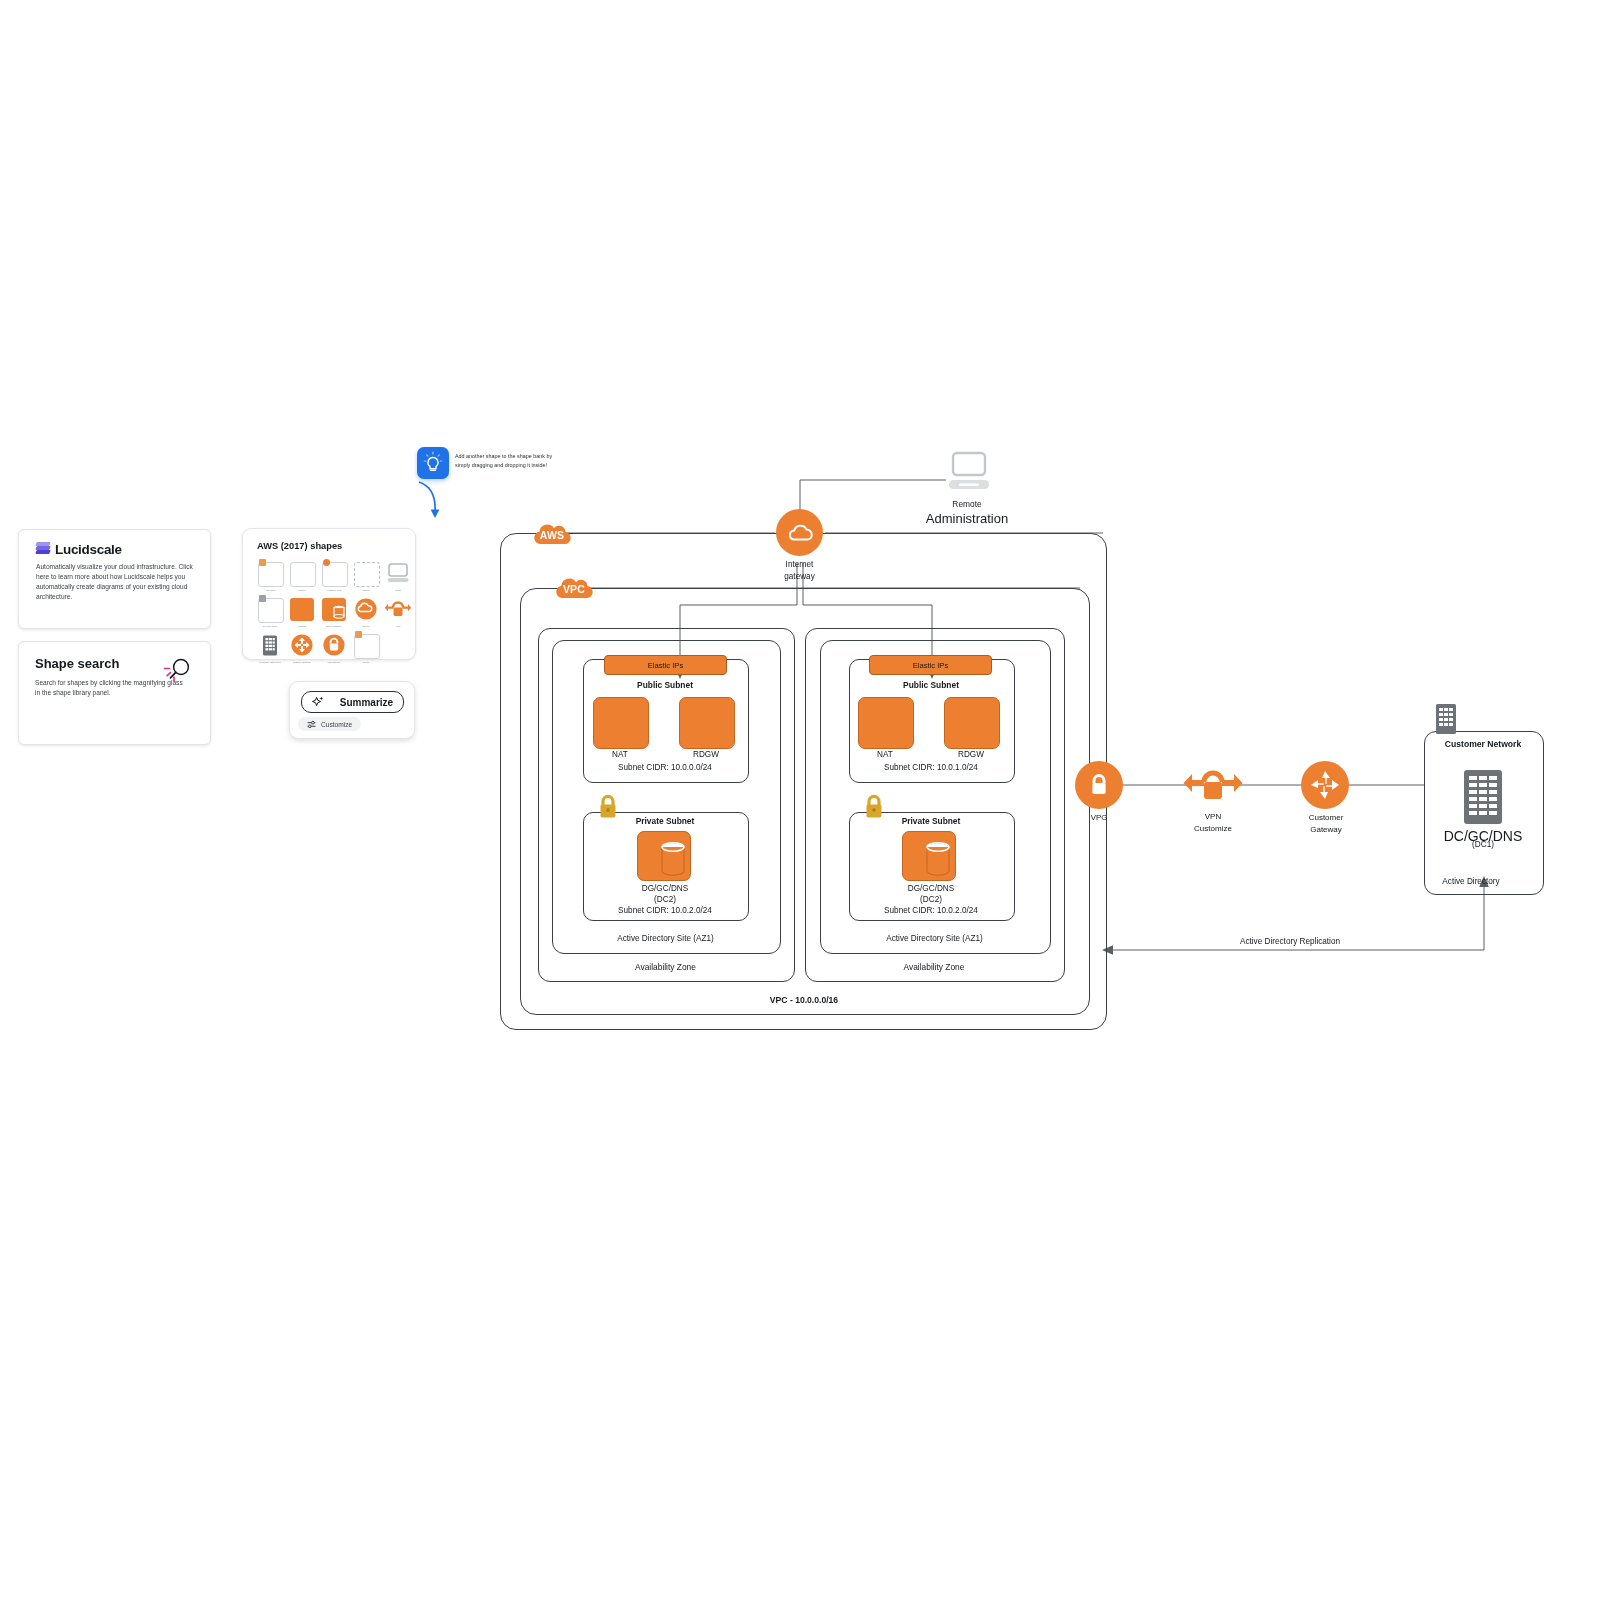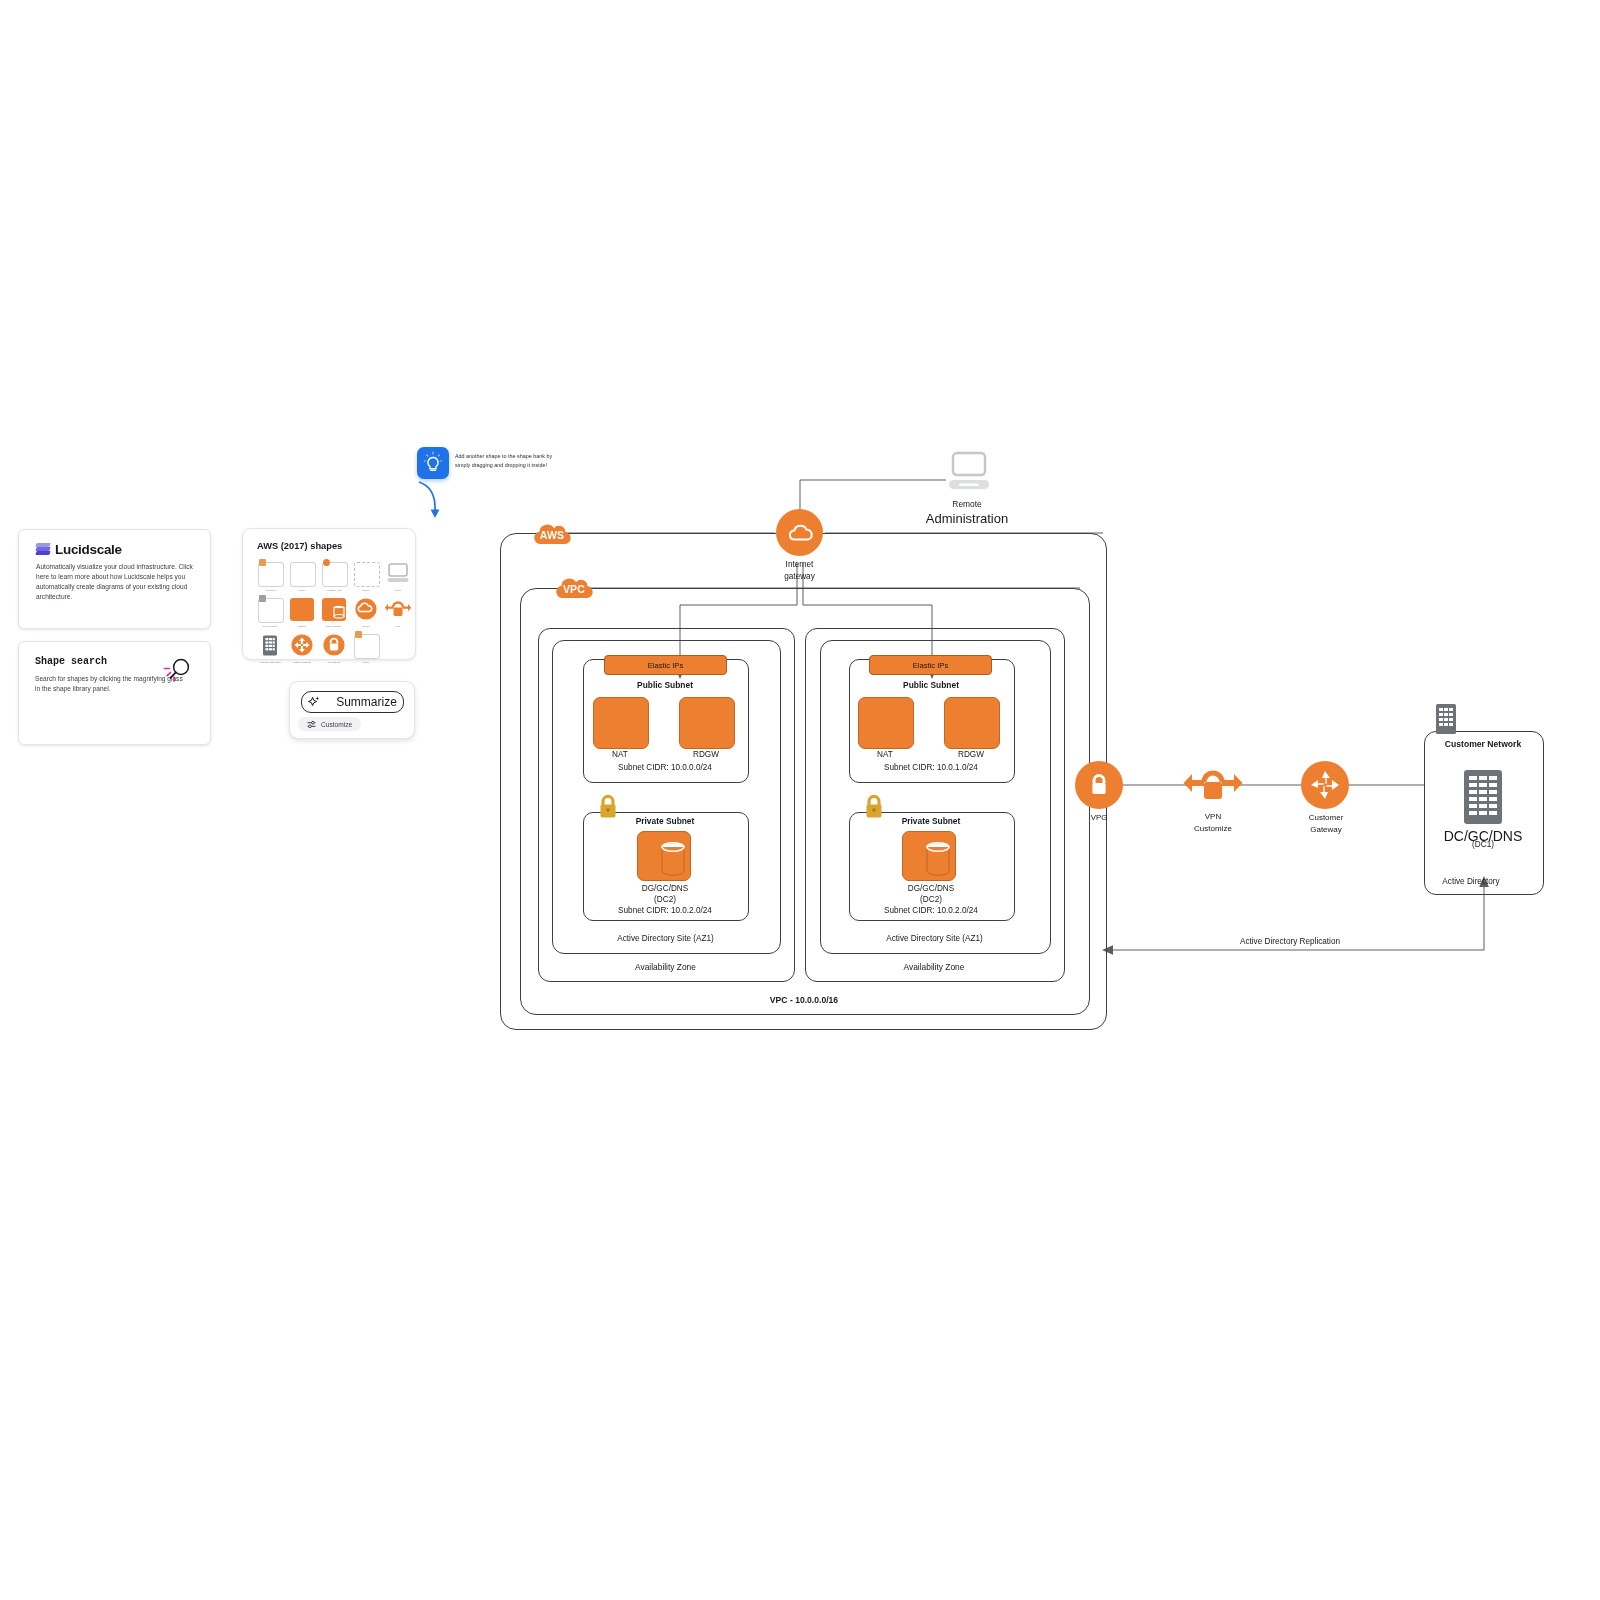--- a/index.html
+++ b/index.html
@@ -5,32 +5,32 @@
   html,body{margin:0;padding:0;background:#ffffff;}
   body{width:1600px;height:1600px;position:relative;overflow:hidden;
        font-family:"Liberation Sans","DejaVu Sans",sans-serif;color:#1a1a1a;}
   .canvas{position:absolute;inset:0;}
   .abs{position:absolute;}
 
   
   .card{position:absolute;background:#fff;border:1px solid #e3e5e8;border-radius:6px;
         box-shadow:0 1px 3px rgba(0,0,0,.10);}
   .lucid-card{left:18px;top:529px;width:191px;height:98px;padding:0;}
-  .lucid-logo-row{display:flex;align-items:center;gap:5px;padding:12px 0 0 17px;}
+  .lucid-logo-row{display:flex;gap:5px;padding:12px 0 0 17px;}
   .lucid-mark{width:14px;height:14px;position:relative;flex:0 0 auto;}
   .lucid-mark i{position:absolute;left:0;width:14px;height:4px;background:#4b3ed9;
         border-radius:1px;transform:skewX(-20deg);}
   .lucid-mark i:nth-child(1){top:0px;opacity:.55;}
   .lucid-mark i:nth-child(2){top:4px;opacity:.78;}
   .lucid-mark i:nth-child(3){top:8px;opacity:1;}
   .lucid-name{font-size:13.5px;font-weight:700;letter-spacing:-.3px;color:#16191d;}
   .lucid-body{padding:5px 14px 0 17px;font-size:6.6px;line-height:1.52;color:#3a3f45;}
 
   .search-card{left:18px;top:641px;width:191px;height:102px;}
-  .search-title{padding:14px 0 0 16px;font-size:10px;font-weight:700;color:#16191d;font-family:Liberation Mono, monospace;}
+  .search-title{padding:14px 0 0 16px;font-size:13px;font-weight:700;color:#16191d;}
   .search-body{padding:7px 24px 0 16px;font-size:6.6px;line-height:1.55;color:#3a3f45;}
   .mag{position:absolute;right:17px;top:14px;width:30px;height:30px;}
 
   
   .shapebank{position:absolute;left:242px;top:528px;width:172px;height:130px;
       background:#fff;border:1px solid #e3e5e8;border-radius:9px;box-shadow:0 1px 3px rgba(0,0,0,.10);}
   .sb-title{padding:12px 0 0 14px;font-size:9.3px;font-weight:700;color:#16191d;}
   .sb-grid{position:absolute;left:13px;top:33px;display:grid;grid-template-columns:repeat(5,30px);
       grid-auto-rows:32px;gap:4px 2px;}
   .sb-cell{width:28px;height:30px;position:relative;}
@@ -40,21 +40,21 @@
   .sb-orange{background:#ec7f30;}
   .sb-lbl{position:absolute;left:0;bottom:1px;width:28px;text-align:center;
       font-size:2.2px;color:#7c8287;line-height:1;overflow:hidden;white-space:nowrap;}
   .sb-tab{position:absolute;left:3px;top:-3px;width:7px;height:7px;border-radius:1px;}
 
   
   .summ{position:absolute;left:289px;top:681px;width:124px;height:56px;background:#fff;
      border:1px solid #e3e5e8;border-radius:9px;box-shadow:0 2px 5px rgba(0,0,0,.12);}
   .summ-btn{position:absolute;left:11px;top:9px;width:101px;height:20px;border:1px solid #2b2f36;
      border-radius:10px;background:#fff;display:flex;align-items:center;justify-content:center;gap:16px;}
-  .summ-btn span{font-size:12px;font-weight:400;color:#16191d;}
+  .summ-btn span{font-size:10px;font-weight:700;color:#16191d;}
   .cust-btn{position:absolute;left:8px;top:35px;height:14px;padding:0 9px;border-radius:7px;
      background:#f1f2f4;display:flex;align-items:center;gap:5px;}
   .cust-btn span{font-size:6.6px;color:#3a3f45;}
 
   
   .tip-icon{position:absolute;left:417px;top:447px;width:32px;height:32px;border-radius:7px;
      background:#1f72e8;box-shadow:0 2px 4px rgba(31,114,232,.35);}
   .tip-text{position:absolute;left:455px;top:452px;width:110px;font-size:5.4px;line-height:1.6;color:#2b2f36;}
 
   

